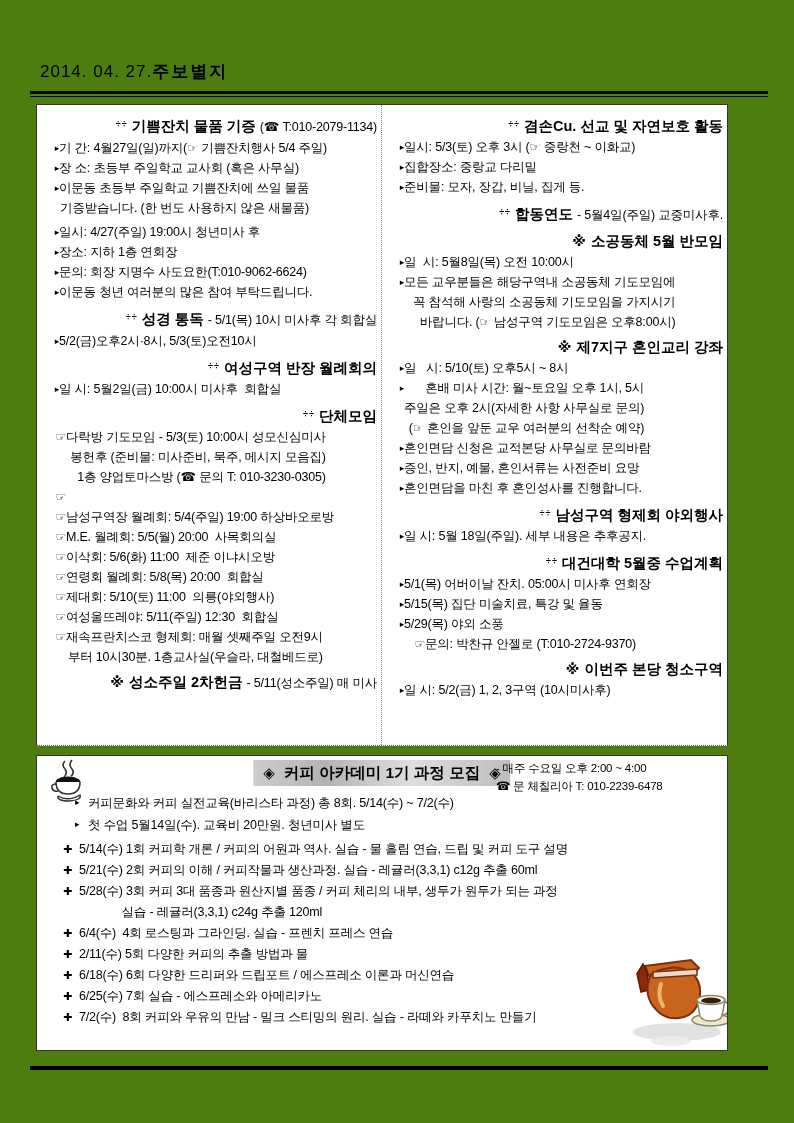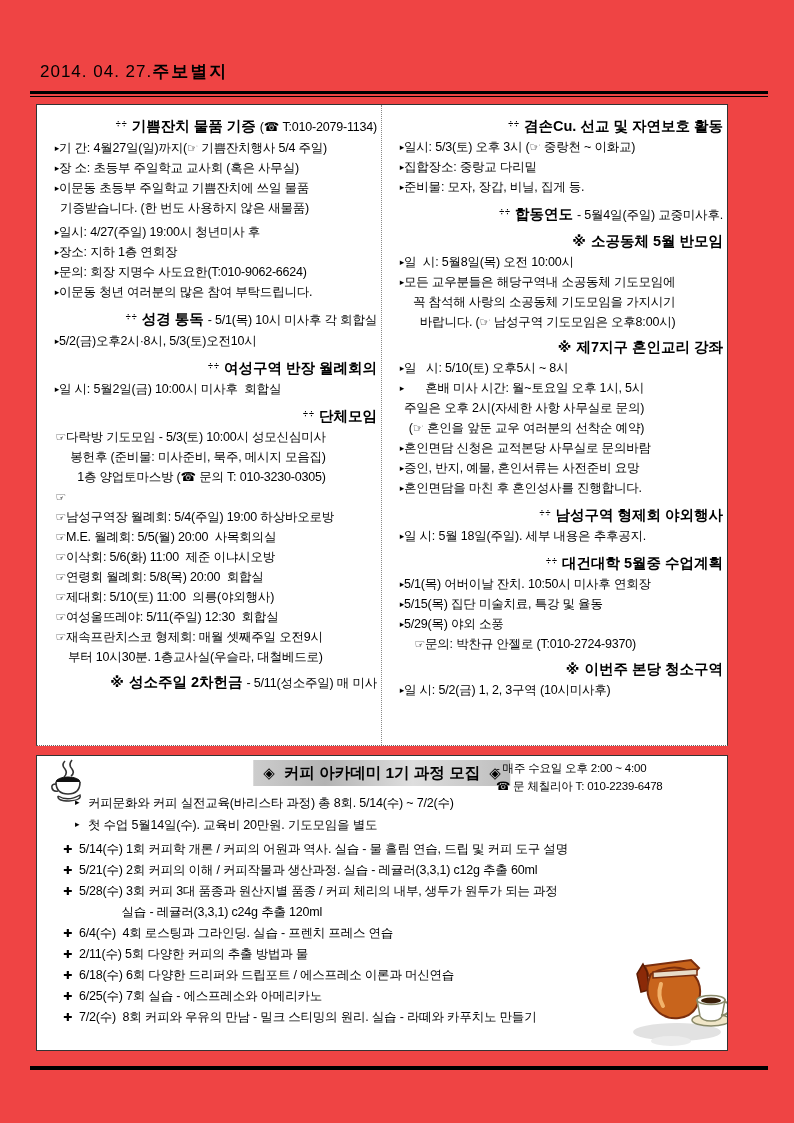--- a/index.html
+++ b/index.html
@@ -1,16 +1,16 @@
 <!DOCTYPE html>
 <html><head>
 <meta charset="utf-8">
 <style>
   html,body{margin:0;padding:0;background:#ffffff;}
-  .page{position:relative;width:794px;height:1123px;background:#ef4444;color:#000;
+  .page{position:relative;width:794px;height:1123px;background:#4d7c0f;color:#000;
         font-family:"Liberation Sans","DejaVu Sans",sans-serif;overflow:hidden;}
 
   
   .header{position:absolute;left:40px;right:30px;top:60px;height:26px;
           display:flex;align-items:baseline;font-size:17px;}
   .header .date{letter-spacing:1px;white-space:nowrap;}
   .header .slogan{flex:1;text-align:center;white-space:nowrap;letter-spacing:0.5px;}
   .header .label{font-weight:bold;white-space:nowrap;letter-spacing:2px;}
   .rule-double{position:absolute;top:91px;left:30px;width:738px;height:2px;
                border-top:3px solid #000;border-bottom:1px solid #000;}
@@ -222,21 +222,21 @@
           <div class="sec-head"><span class="marker colons">÷÷</span><span class="sec-title">남성구역 형제회 야외행사</span></div>
           <div class="item">
             <span class="bullet tri">▸</span>
             <span class="text">일 시: 5월 18일(주일). 세부 내용은 추후공지.</span>
           </div>
         </div>
         <div class="section">
           <div class="sec-head"><span class="marker colons">÷÷</span><span class="sec-title">대건대학 5월중 수업계획</span></div>
           <div class="item">
             <span class="bullet tri">▸</span>
-            <span class="text">5/1(목) 어버이날 잔치. 10:50시 미사후 연회장</span>
+            <span class="text">5/1(목) 어버이날 잔치. 05:00시 미사후 연회장</span>
           </div>
           <div class="item">
             <span class="bullet tri">▸</span>
             <span class="text">5/15(목) 집단 미술치료, 특강 및 율동</span>
           </div>
           <div class="item">
             <span class="bullet tri">▸</span>
             <span class="text">5/29(목) 야외 소풍</span>
           </div>
           <div class="item indent">
@@ -278,21 +278,21 @@
     </div>
 
     <div class="coffee-body">
       <div class="coffee-intro">
           <div class="item">
             <span class="bullet tri">▸</span>
             <span class="text">커피문화와 커피 실전교육(바리스타 과정) 총 8회. 5/14(수) ~ 7/2(수)</span>
           </div>
           <div class="item">
             <span class="bullet tri">▸</span>
-            <span class="text">첫 수업 5월14일(수). 교육비 20만원. 기도모임을 별도</span>
+            <span class="text">첫 수업 5월14일(수). 교육비 20만원. 청년미사 별도</span>
           </div>
         </div>
       <div class="coffee-sessions">
           <div class="item">
             <span class="bullet cross">✚</span>
             <span class="text">5/14(수) 1회 커피학 개론 / 커피의 어원과 역사. 실습 - 물 흘림 연습, 드립 및 커피 도구 설명</span>
           </div>
           <div class="item">
             <span class="bullet cross">✚</span>
             <span class="text">5/21(수) 2회 커피의 이해 / 커피작물과 생산과정. 실습 - 레귤러(3,3,1) c12g 추출 60ml</span>

